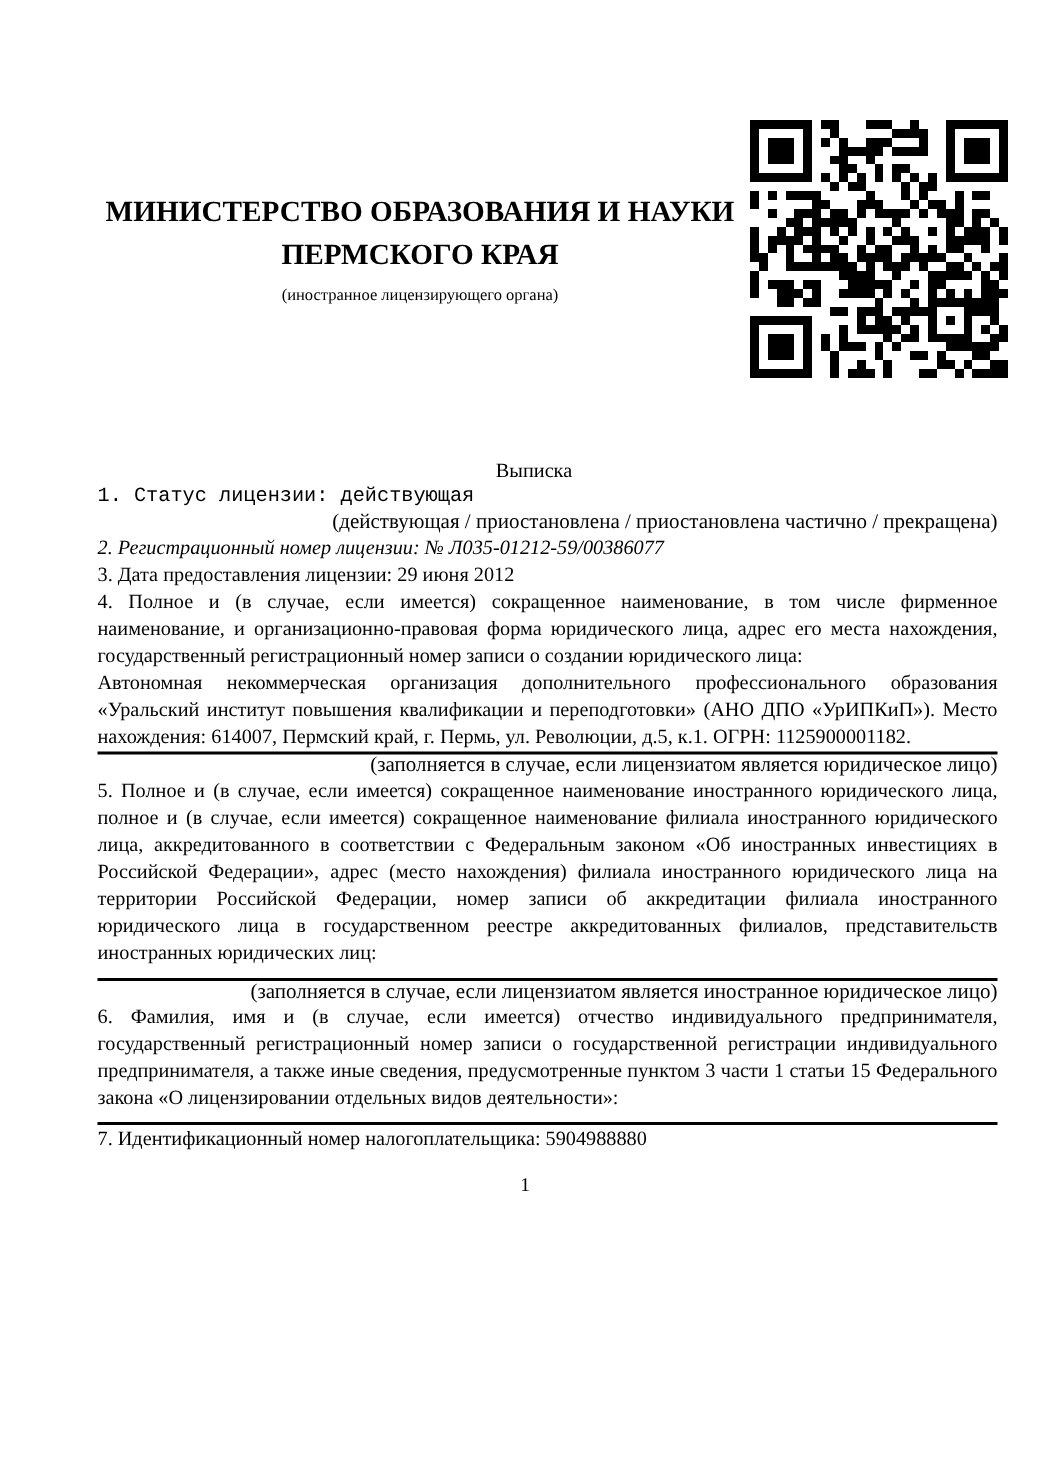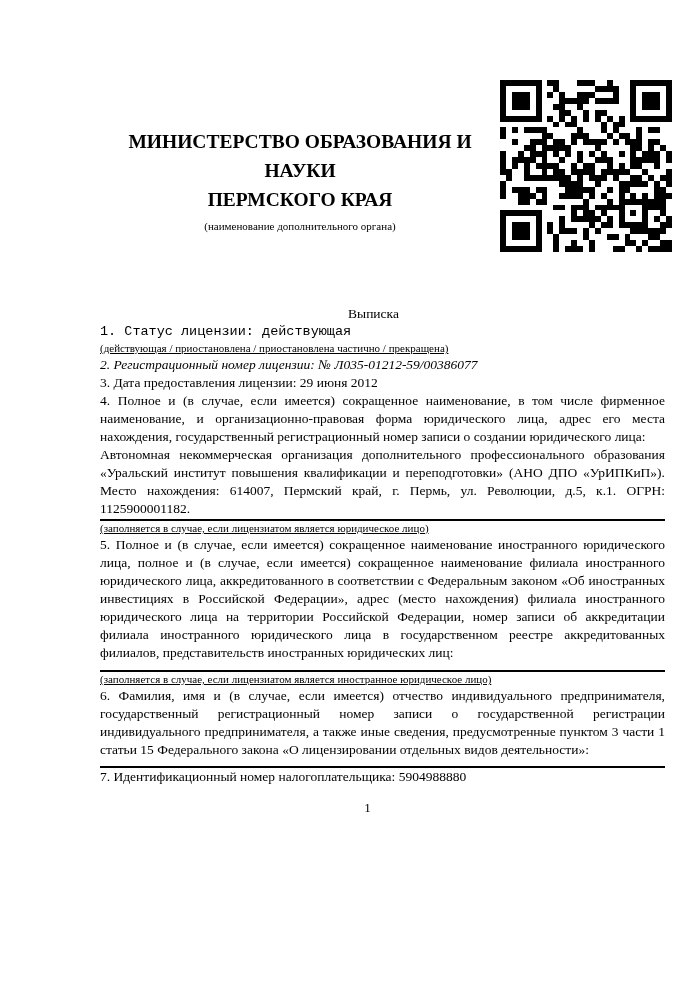--- a/index.html
+++ b/index.html
@@ -1,36 +1,36 @@
 <!DOCTYPE html>
 <html lang="ru"><head>
 <meta charset="utf-8">
 <style>
   html, body { margin: 0; padding: 0; background: #9a9a9a; }
   .page {
     width: 700px; height: 989px; margin: 0 auto; background: #ffffff;
     font-family: "Liberation Serif", "DejaVu Serif", serif;
-    color: #000; overflow: hidden; position: relative; box-sizing: border-box; padding-left: 35px;
+    color: #000; overflow: hidden; position: relative; box-sizing: border-box;
   }
   .top-row {
     display: flex; justify-content: space-between; align-items: flex-start;
     padding: 80px 28px 0 65px;
   }
   .org { width: 430px; text-align: center; padding-top: 47px; }
   .org-line { font-weight: bold; font-size: 19.5px; line-height: 29px; }
   .org-caption { font-size: 11px; line-height: 14px; margin-top: 5px; }
   .qr { width: 172px; height: 172px; flex: 0 0 auto; }
   .qr svg { width: 172px; height: 172px; display: block; }
 
   .doc-title { text-align: center; margin-top: 53px; font-size: 13.5px; line-height: 18px; margin-left: 12px; }
 
   .content { margin: 0 35px 0 65px; font-size: 13.5px; line-height: 18px; }
   .content p { margin: 0; }
   .para { text-align: justify; }
-  .caption { font-size: 11px; line-height: 15px; text-align: left; margin-top: 1px; text-decoration: underline; }
+  .caption { font-size: 14px; line-height: 15px; text-align: right; margin-top: 1px; }
 
   .it1 { margin-top: 31px; font-family: Liberation Mono, monospace; }
   .it2 { margin-top: 17px; font-style: italic; }
   .it3 { margin-top: 16px; }
   .it4 { margin-top: 12px; }
   .it5 { margin-top: 16px; }
   .it6 { margin-top: 20px; }
   .it7 { margin-top: 22px; }
 
   .rule { height: 0; border-top: 2px solid #000; }
@@ -42,21 +42,21 @@
 </style>
 </head>
 <body>
 
 <div class="page">
 
   <header class="top-row">
     <div class="org">
       <div class="org-line">МИНИСТЕРСТВО ОБРАЗОВАНИЯ И НАУКИ</div>
       <div class="org-line">ПЕРМСКОГО КРАЯ</div>
-      <div class="org-caption">(наименование дополнительного органа)</div>
+      <div class="org-caption">(иностранное лицензирующего органа)</div>
     </div>
     <div class="qr">
       <svg id="qr-svg" viewBox="0 0 29 29" shape-rendering="crispEdges">
           <rect width="29" height="29" fill="#ffffff"></rect>
           <rect x="0" y="0" width="1" height="1" fill="#000000"></rect>
           <rect x="1" y="0" width="1" height="1" fill="#000000"></rect>
           <rect x="2" y="0" width="1" height="1" fill="#000000"></rect>
           <rect x="3" y="0" width="1" height="1" fill="#000000"></rect>
           <rect x="4" y="0" width="1" height="1" fill="#000000"></rect>
           <rect x="5" y="0" width="1" height="1" fill="#000000"></rect>

